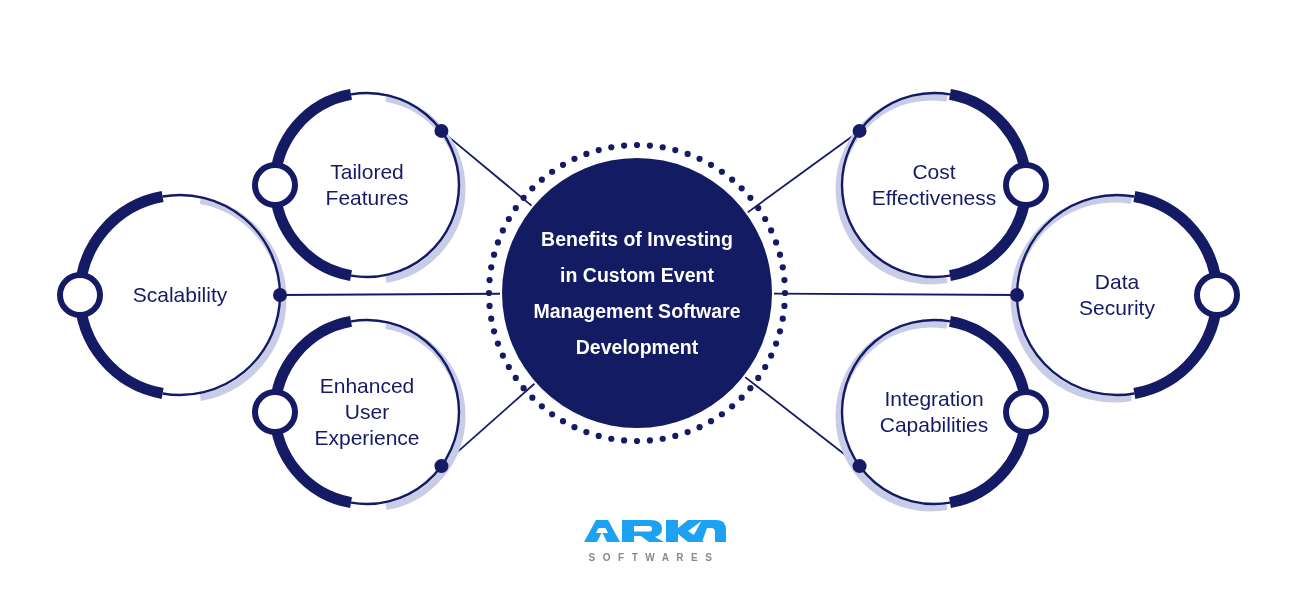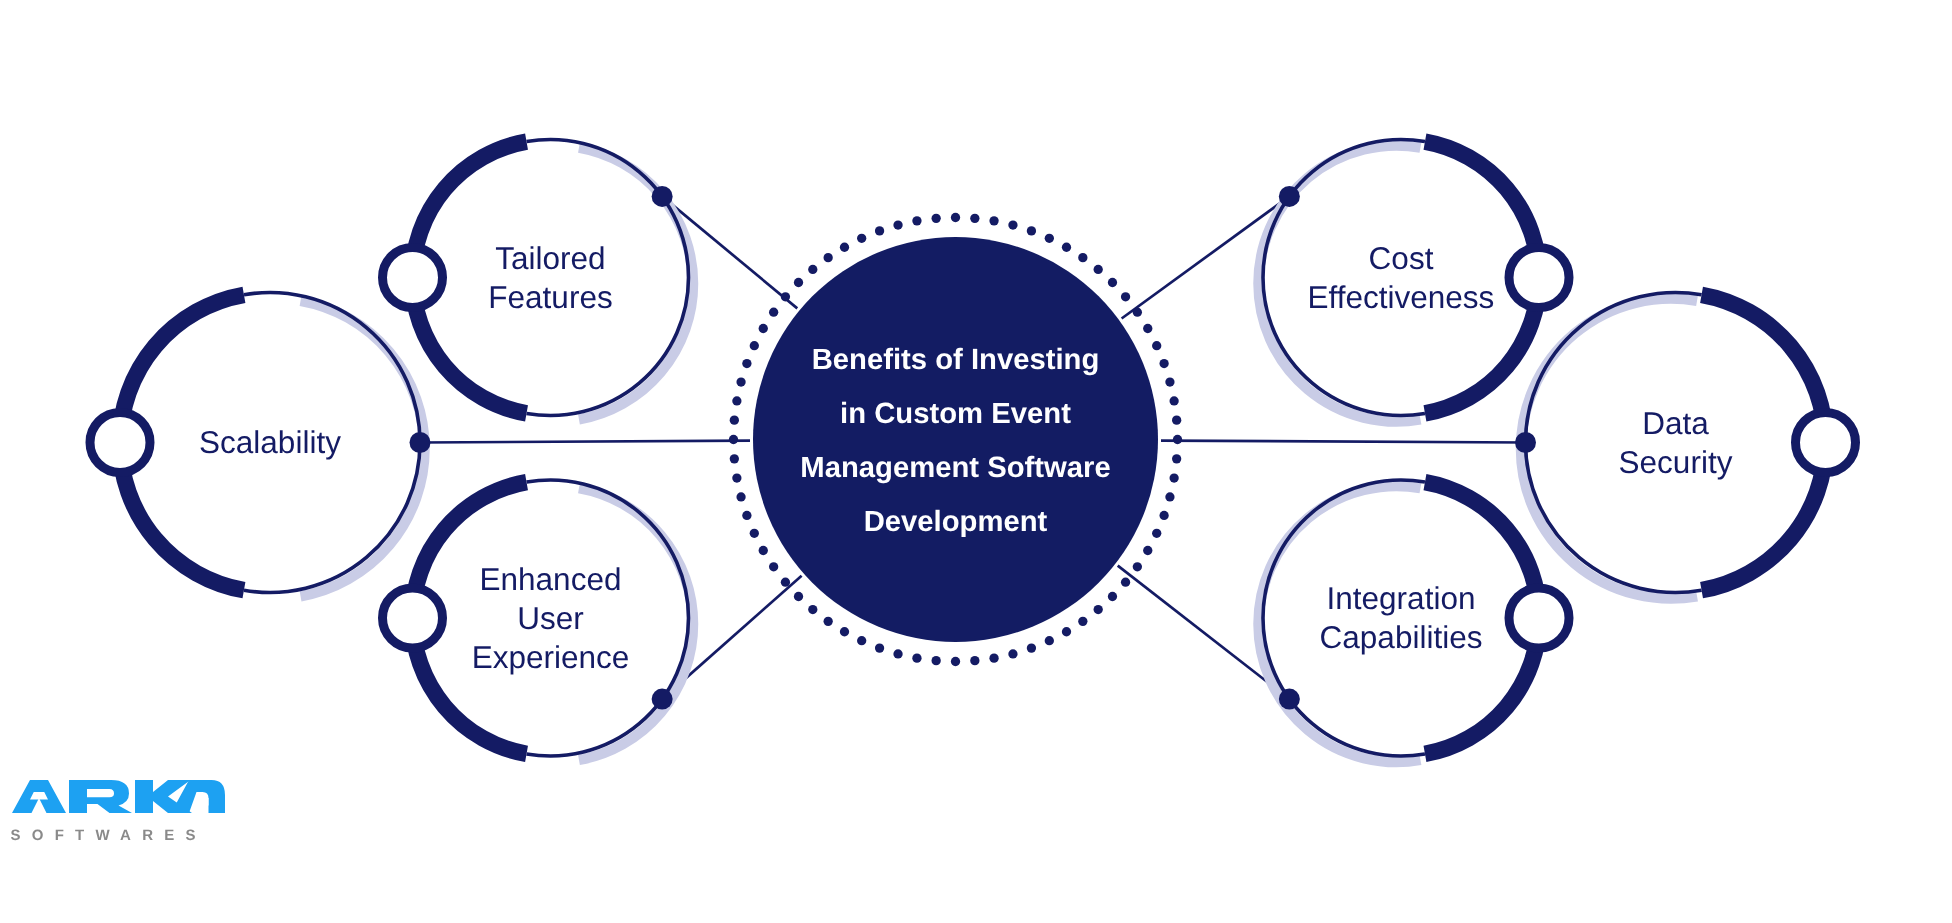--- a/index.html
+++ b/index.html
@@ -5,21 +5,21 @@
   html,body{margin:0;padding:0;background:#ffffff;}
   body{width:1301px;height:615px;overflow:hidden;
        font-family:"Liberation Sans", sans-serif;}
   #stage{position:relative;width:1301px;height:615px;background:#fff;}
   svg.diagram{position:absolute;inset:0;width:1301px;height:615px;display:block;}
   .node-label{fill:#141B64;font-family:"Liberation Sans",sans-serif;
               font-size:21px;font-weight:400;text-anchor:middle;}
   .hub-label{fill:#ffffff;font-family:"Liberation Sans",sans-serif;
              font-size:19.5px;font-weight:700;text-anchor:middle;}
   .logo-wrap{position:absolute;left:0;top:516px;width:1301px;
-             text-align:left;line-height:0;}
+             text-align:center;line-height:0;}
   .logo-soft{font-family:"Liberation Sans",sans-serif;font-size:10px;
              font-weight:700;color:#8a8a8a;letter-spacing:7.5px;
              margin-top:2px;line-height:12px;padding-left:7px;}
 </style>
 </head>
 <body>
 
 <div id="stage">
 
   <svg class="diagram" viewBox="0 0 1301 615">

